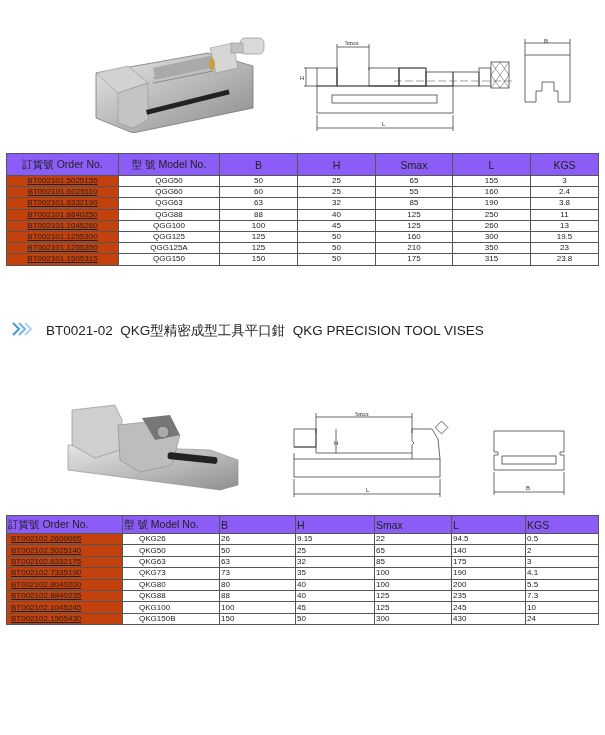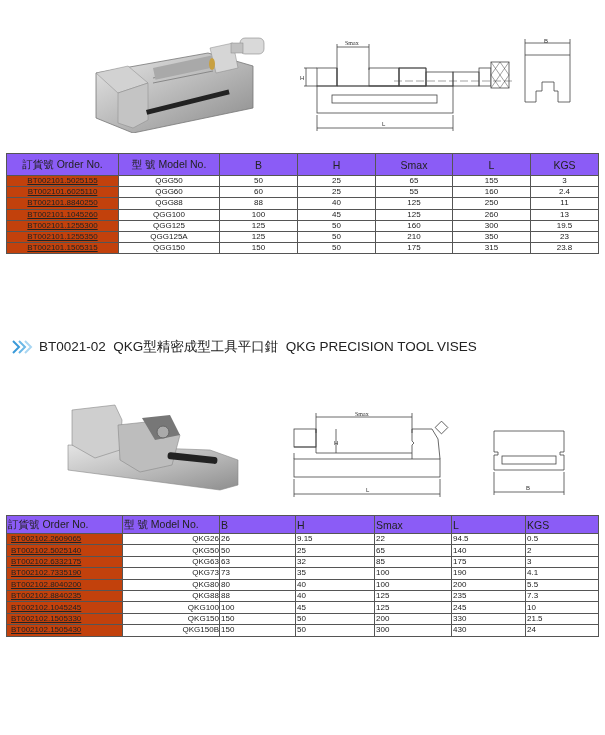--- a/index.html
+++ b/index.html
@@ -11,22 +11,22 @@
   table.spec td { border:1px solid #555; padding:0; height:10px; line-height:10px; white-space:nowrap; overflow:hidden; }
   table.spec td.ord { background:#c2410c;text-decoration:underline; }
   #t1 { left:6px; top:153px; width:592px; }
   #t1 th { height:21px; font-size:10.5px; text-align:center; }
   #t1 td { text-align:center; height:10.2px; }
   #t2 { left:6px; top:515px; width:592px; }
   #t2 th { height:17px; font-size:10.5px; text-align:left; padding-left:1px; }
   #t2 th.c-model { text-align:left; }
   #t2 td { text-align:left; padding-left:1px; height:10.4px; }
   #t2 td.ord { padding-left:4px; }
-  #t2 td.model { text-align:right; padding-left:16px; }
-  .section-title { left:12px; top:338px; font-size:13.5px; color:#222; display:flex; align-items:center; gap:5px; }
+  #t2 td.model { text-align:left; padding-left:16px; }
+  .section-title { left:12px; top:322px; font-size:13.5px; color:#222; display:flex; align-items:flex-start; gap:12px; }
   svg { display:block; }
 </style>
 </head>
 <body>
 
 <div class="abs" style="left:88px;top:28px;">
   <svg width="200" height="105" viewBox="0 0 200 105">
     <defs>
       <linearGradient id="steel" x1="0" y1="0" x2="1" y2="1">
         <stop offset="0" stop-color="#e8e8e8"></stop>
@@ -123,20 +123,29 @@
       <tr>
         <td class="ord">BT002101.6025110</td>
         <td class="model">QGG60</td>
         <td>60</td>
         <td>25</td>
         <td>55</td>
         <td>160</td>
         <td>2.4</td>
       </tr>
       <tr>
+        <td class="ord">BT002101.6332190</td>
+        <td class="model">QGG63</td>
+        <td>63</td>
+        <td>32</td>
+        <td>85</td>
+        <td>190</td>
+        <td>3.8</td>
+      </tr>
+      <tr>
         <td class="ord">BT002101.8840250</td>
         <td class="model">QGG88</td>
         <td>88</td>
         <td>40</td>
         <td>125</td>
         <td>250</td>
         <td>11</td>
       </tr>
       <tr>
         <td class="ord">BT002101.1045260</td>
@@ -319,29 +328,20 @@
       <tr>
         <td class="ord">BT002102.1045245</td>
         <td class="model">QKG100</td>
         <td>100</td>
         <td>45</td>
         <td>125</td>
         <td>245</td>
         <td>10</td>
       </tr>
       <tr>
-        <td class="ord">BT002102.1505330</td>
-        <td class="model">QKG150</td>
-        <td>150</td>
-        <td>50</td>
-        <td>200</td>
-        <td>330</td>
-        <td>21.5</td>
-      </tr>
-      <tr>
         <td class="ord">BT002102.1505430</td>
         <td class="model">QKG150B</td>
         <td>150</td>
         <td>50</td>
         <td>300</td>
         <td>430</td>
         <td>24</td>
       </tr>
     </tbody>
 </table>

